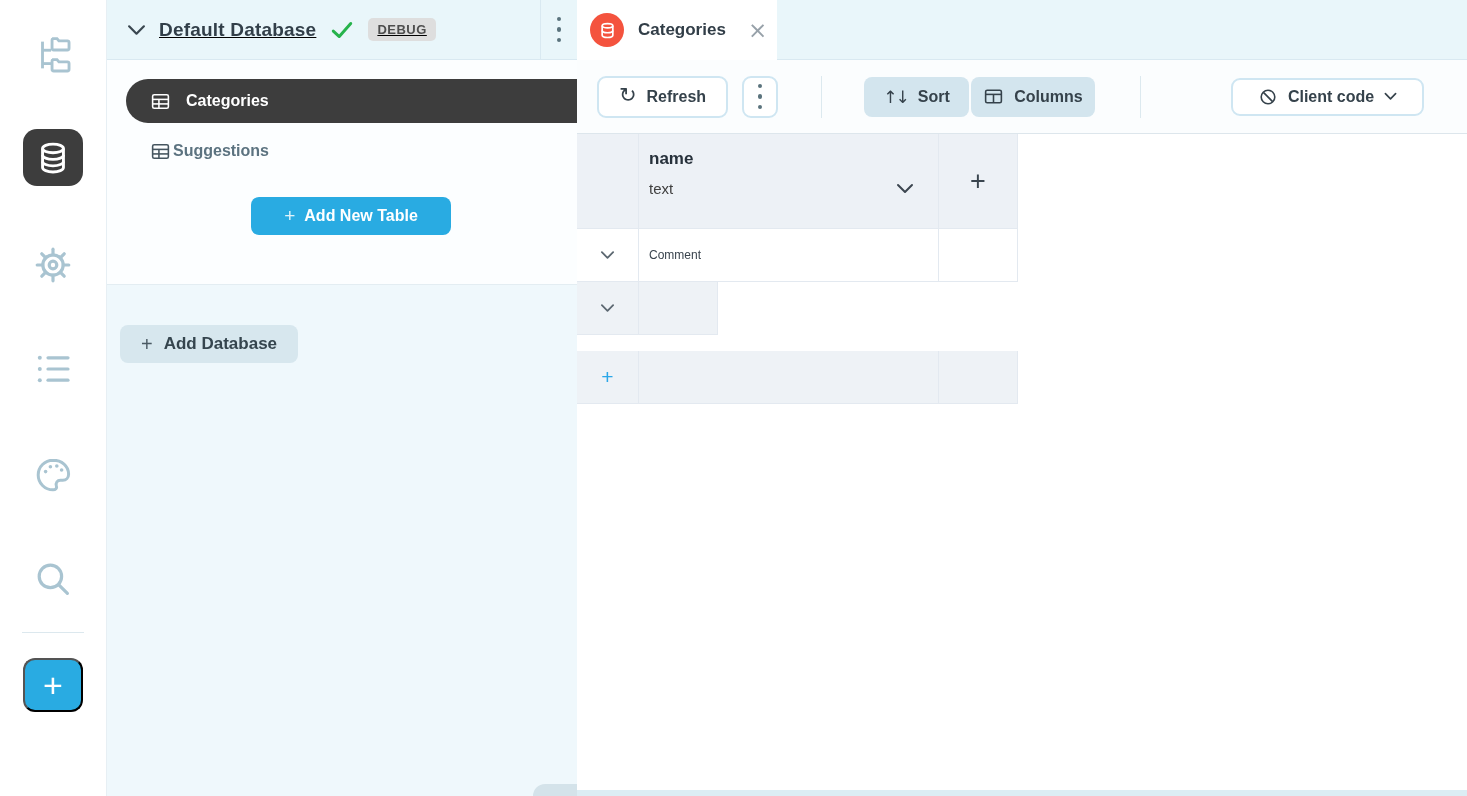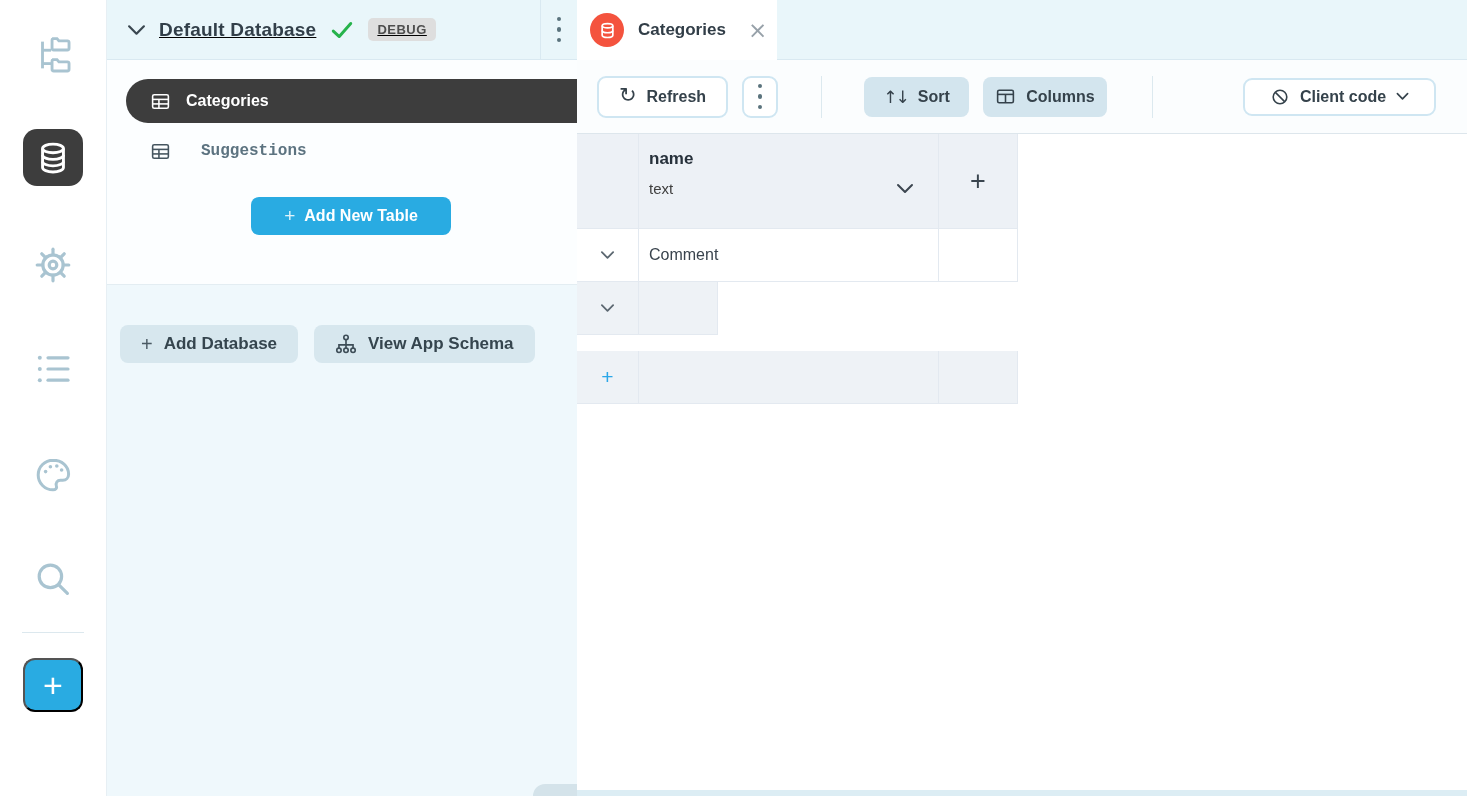--- a/index.html
+++ b/index.html
@@ -20,21 +20,21 @@
   .panel-title{font-size:19px;font-weight:700;color:#323F49;margin-left:13px;letter-spacing:.2px;}
   .chev{color:#3A4750;}
   .check-icon{margin-left:14px;display:flex;}
   .badge{margin-left:14px;background:#DEDEDE;color:#4E4E4E;font-size:13px;font-weight:700;padding:4px 9px;border-radius:5px;letter-spacing:.5px;}
   .panel-kebab{position:absolute;right:0;top:0;width:36px;height:100%;border-left:1px solid #D9E9F1;display:flex;align-items:center;justify-content:center;cursor:pointer;}
   .dots{display:flex;flex-direction:column;gap:6px;}
   .dots i{width:4.5px;height:4.5px;border-radius:50%;background:#5A737D;display:block;}
 
   .tables-section{height:225px;flex:0 0 225px;background:#FCFEFF;border-bottom:1px solid #E3EDF2;box-sizing:border-box;padding-top:19px;}
   .table-pill{height:44px;margin-left:19px;border-radius:22px 0 0 22px;background:#3D3D3D;color:#fff;display:flex;align-items:center;padding-left:24px;gap:15px;font-size:16px;font-weight:700;cursor:pointer;}
-  .table-row-item{height:30px;margin-left:43px;margin-top:13px;display:flex;align-items:center;gap:30px;color:#5C7380;font-size:16px;font-weight:700;cursor:pointer;font-family:Liberation Mono, monospace;}
+  .table-row-item{height:30px;margin-left:43px;margin-top:13px;display:flex;align-items:center;gap:2px;color:#5C7380;font-size:16px;font-weight:700;cursor:pointer;}
   .table-row-item .tbl-ic{color:#45555F;}
   .add-table-btn{margin:31px 0 0 144px;width:200px;height:38px;border-radius:8px;background:#29ABE2;border:none;color:#fff;font-family:inherit;font-size:16px;font-weight:700;display:flex;align-items:center;justify-content:center;gap:9px;cursor:pointer;}
   .add-table-btn .plus{font-weight:400;font-size:19px;color:rgba(255,255,255,.85);}
 
   .panel-lower{flex:1;background:#EFF8FC;position:relative;}
   .panel-actions{display:flex;gap:16px;margin:40px 0 0 13px;}
   .soft-btn{height:38px;border:none;border-radius:8px;background:#D7E7EE;color:#35454E;font-family:inherit;font-size:17px;font-weight:700;display:flex;align-items:center;gap:11px;padding:0 21px;cursor:pointer;}
   .soft-btn .ic{color:#3E4E58;display:flex;}
   .soft-btn .plus{font-weight:400;font-size:20px;color:#4A5A63;}
   .panel-corner{position:absolute;right:0;bottom:0;width:44px;height:12px;background:#D4E3EA;border-top-left-radius:12px;}
@@ -49,21 +49,21 @@
   .tab-close{font-size:23px;color:#97A1A9;line-height:1;margin-left:8px;cursor:pointer;font-family:"DejaVu Sans",sans-serif;}
 
   .toolbar{height:73px;flex:0 0 73px;background:#FBFDFE;display:flex;align-items:center;padding-left:20px;box-sizing:border-box;}
   .tb-btn{display:flex;align-items:center;justify-content:center;gap:10px;font-family:inherit;font-size:16px;font-weight:700;color:#35424B;cursor:pointer;box-sizing:border-box;}
   .tb-outline{background:#fff;border:2px solid #CFE6F2;border-radius:9px;height:42px;}
   .tb-fill{background:#D3E5EE;border:none;border-radius:8px;height:40px;}
   .btn-refresh{width:131px;}
   .btn-kebab{width:36px;margin-left:14px;}
   .tb-divider{width:1px;height:42px;background:#DCE9EF;margin-left:43px;}
   .btn-sort{width:105px;margin-left:42px;}
-  .btn-columns{width:124px;margin-left:14px;align-items:center;}
+  .btn-columns{width:124px;margin-left:2px;align-items:center;}
   .tb-divider2{width:1px;height:42px;background:#DCE9EF;margin-left:45px;}
   .btn-filter{width:193px;margin-left:90px;background:#fff;border:2px solid #CFE6F2;border-radius:9px;height:38px;}
   .glyph{font-family:"DejaVu Sans",sans-serif;font-weight:400;}
   .refresh-glyph{font-size:21px;line-height:1;color:#35424B;transform:translateY(-1px);}
   .sort-glyph{font-size:17px;letter-spacing:-2px;color:#35424B;}
 
   
   .grid-area{flex:1;position:relative;border-top:1px solid #DDE6EC;}
   .grid{width:441px;}
   .g-row{display:flex;}
@@ -74,21 +74,21 @@
   .g-header{height:95px;}
   .g-header .g-cell{background:#EDF1F6;}
   .hdr-name{display:flex;flex-direction:column;justify-content:center;gap:11px;padding:0 24px 16px 10px;}
   .hdr-title{font-size:17px;font-weight:700;color:#27313B;}
   .hdr-type-row{display:flex;align-items:center;justify-content:space-between;}
   .hdr-type{font-size:15px;color:#404040;}
   .hdr-plus{font-size:27px;font-weight:400;color:#3A454F;cursor:pointer;}
   .g-datarow{height:53px;}
   .g-datarow .g-cell{background:#fff;}
   .g-datarow.alt .g-cell{background:#EEF2F6;}
-  .cell-text{display:flex;align-items:center;padding-left:10px;font-size:16px;color:#39434D;}
+  .cell-text{display:flex;align-items:center;padding-left:10px;font-size:12px;color:#39434D;}
   .row-chev{color:#5B6770;cursor:pointer;display:flex;}
   .g-spacer{height:16px;}
   .g-addrow{height:53px;}
   .g-addrow .g-cell{background:#EEF2F6;}
   .add-row-plus{font-size:21px;color:#2BA7E8;cursor:pointer;font-weight:400;}
   .bottom-strip{position:absolute;left:0;right:0;bottom:0;height:6px;background:#DCEDF4;}
 
   svg{display:block;}
 </style>
 </head>
@@ -230,34 +230,20 @@
         <span class="plus">+</span>
         <span>Add New Table</span>
       </button>
     </div>
 
     <div class="panel-lower">
       <div class="panel-actions">
         <button class="soft-btn">
           <span class="plus">+</span>
           <span>Add Database</span>
-        </button>
-        <button class="soft-btn">
-          <span class="ic">
-            <svg width="22" height="22" viewBox="0 0 20 20" fill="none" stroke="currentColor" stroke-width="1.5">
-              <circle cx="10" cy="4" r="2"></circle>
-                <circle cx="3.6" cy="15.7" r="2"></circle>
-                <circle cx="10" cy="15.7" r="2"></circle>
-                <circle cx="16.4" cy="15.7" r="2"></circle>
-              <path d="M10 6 V10.8"></path>
-                <path d="M3.6 13.7 V10.8 H16.4 V13.7"></path>
-                <path d="M10 10.8 V13.7"></path>
-            </svg>
-          </span>
-          <span>View App Schema</span>
         </button>
       </div>
       <div class="panel-corner"></div>
     </div>
   </div>
 
   <div class="main">
 
     <div class="tabstrip">
       <div class="tab">

